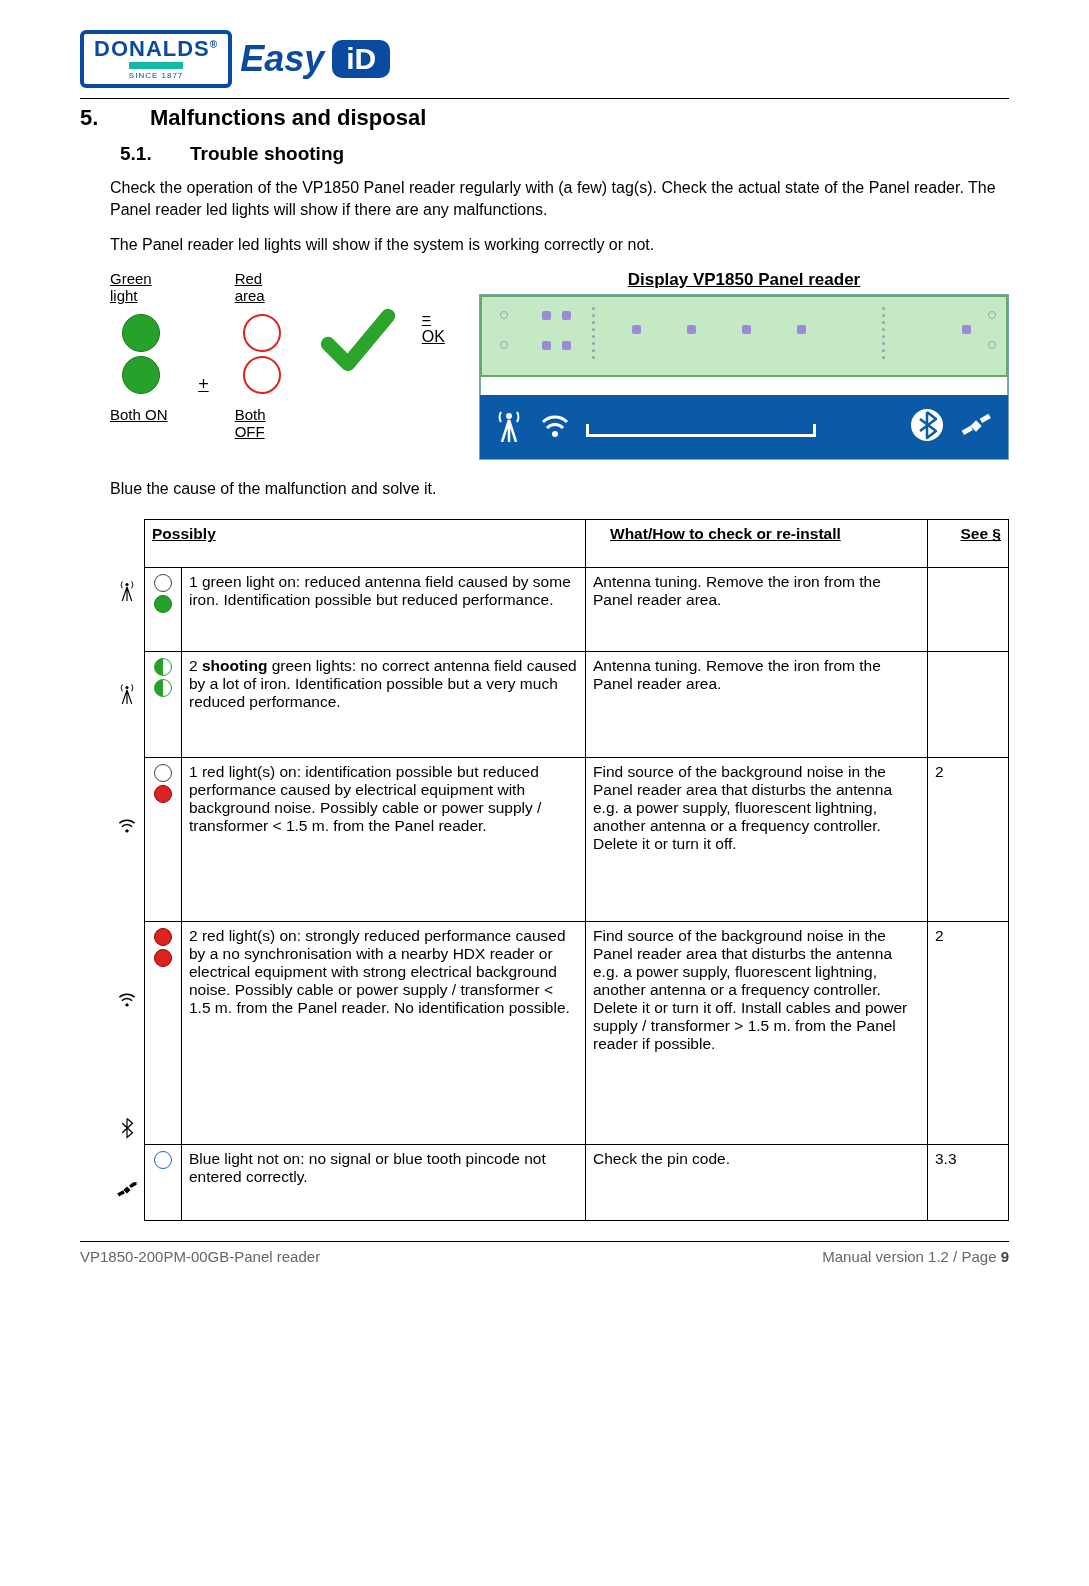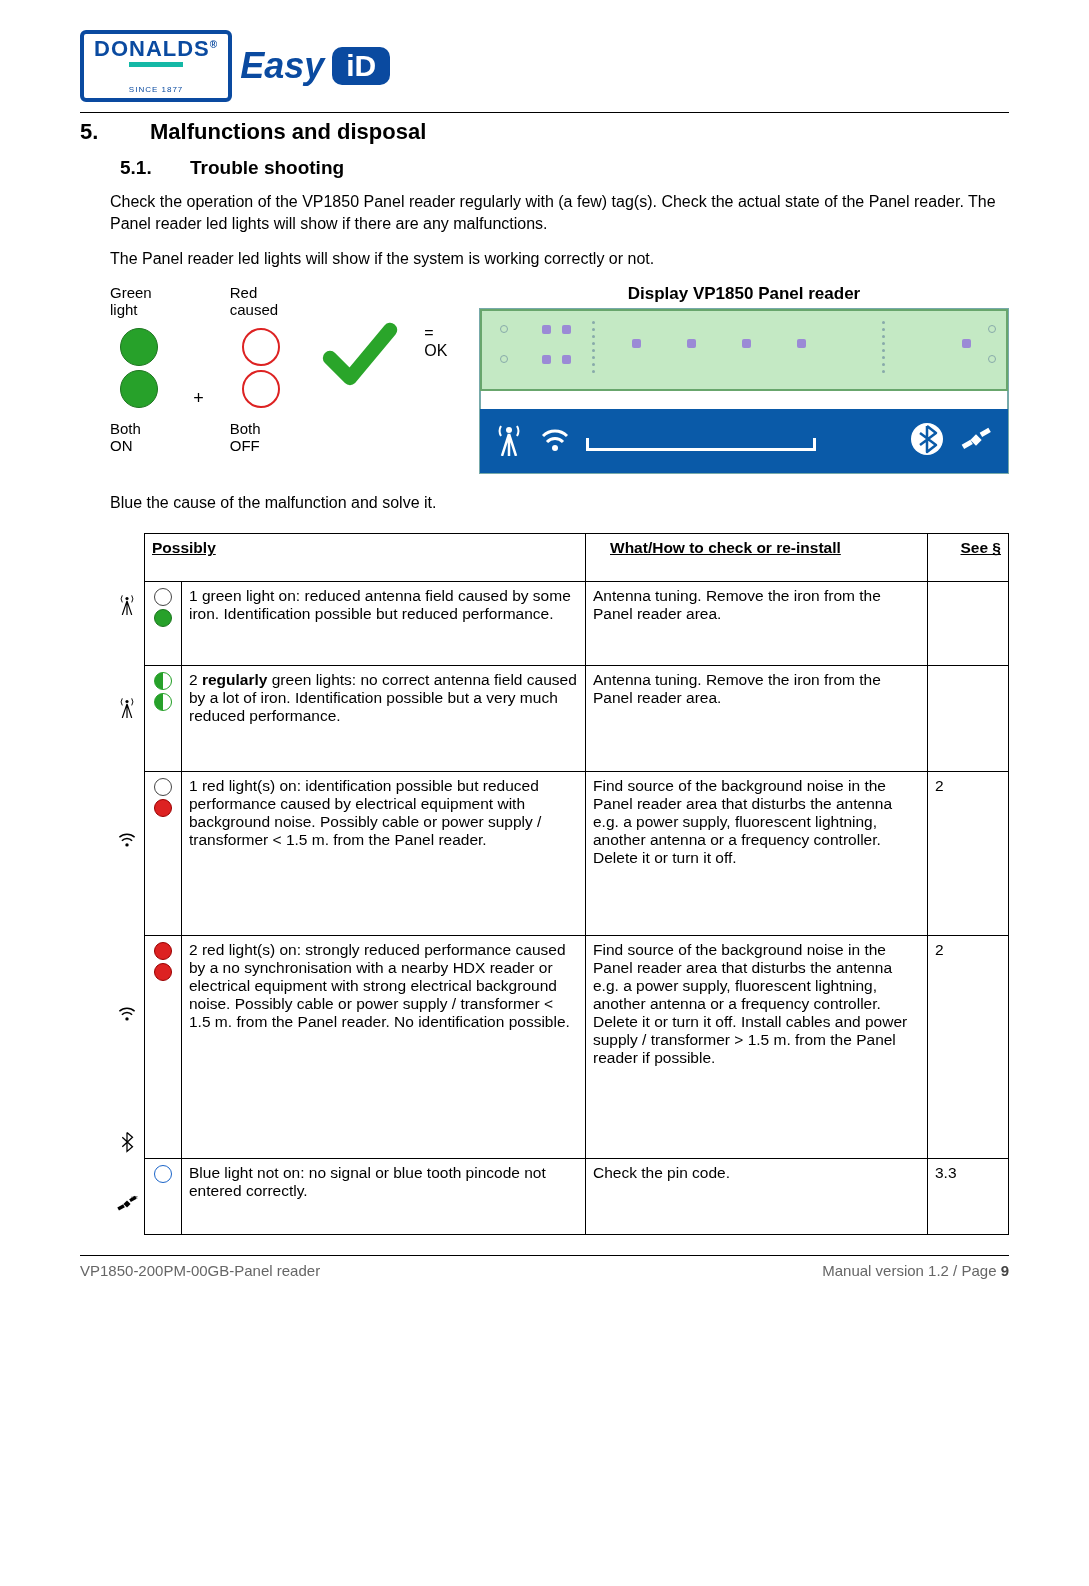--- a/index.html
+++ b/index.html
@@ -1,33 +1,33 @@
 <!DOCTYPE html>
 <html><head>
 <meta charset="utf-8">
 <style>
   html,body{margin:0;padding:0;background:#fff;font-family:Arial,Helvetica,sans-serif;color:#000;}
   .page{width:1089px;min-height:1586px;box-sizing:border-box;padding:30px 80px 20px 80px;position:relative;}
   .logo-row{display:flex;align-items:center;gap:8px;margin-bottom:10px;}
   .donalds-logo{border:4px solid #0a4aa0;border-radius:6px;padding:4px 10px;display:flex;flex-direction:column;align-items:center;background:#fff;}
   .donalds-logo .brand{font-weight:900;color:#0a4aa0;font-size:22px;letter-spacing:1px;line-height:1;}
-  .donalds-logo .since{font-size:8px;color:#0a4aa0;border-top:5px solid #14b8a6;padding-top:18px;margin-top:2px;letter-spacing:1px;}
+  .donalds-logo .since{font-size:8px;color:#0a4aa0;border-top:7px solid #14b8a6;padding-top:2px;margin-top:2px;letter-spacing:1px;}
   .easy-logo{display:flex;align-items:center;gap:8px;}
   .easy-logo .txt{font-size:36px;font-weight:700;color:#0a4aa0;font-style:italic;}
   .id-badge{background:#0a4aa0;color:#fff;border-radius:10px;padding:2px 14px;font-size:30px;font-weight:700;display:flex;align-items:center;gap:6px;}
   hr.top-rule{border:none;border-top:1.5px solid #000;margin:6px 0 6px 0;}
   .content{padding-left:30px;}
   h2.sec{font-size:22px;font-weight:700;margin:6px 0 12px 0;}
   h2.sec .num{display:inline-block;width:70px;}
   h3.sub{font-size:19px;font-weight:700;margin:0 0 12px 10px;}
   h3.sub .num{display:inline-block;width:70px;}
   p.body{font-size:16px;line-height:1.35;margin:0 0 14px 0;}
   .sub-indent{padding-left:0;}
   
-  .led-row{display:flex;align-items:flex-start;gap:26px;}
+  .led-row{display:flex;align-items:flex-start;gap:26px;text-decoration:underline;}
   .led-col{display:flex;flex-direction:column;align-items:center;font-size:15px;}
   .led-col .lbl-top{min-height:38px;text-align:left;align-self:flex-start;line-height:1.15;}
   .led-col .lbl-bot{min-height:34px;text-align:left;align-self:flex-start;line-height:1.15;margin-top:6px;}
   .led-stack{display:flex;flex-direction:column;gap:4px;margin:6px 0;}
   .led{width:38px;height:38px;border-radius:50%;box-sizing:border-box;}
   .led.green{background:#27a12a;border:1px solid #1c751f;}
   .led.red-off{background:#fff;border:2px solid #d22;}
   .plus{font-size:18px;align-self:center;margin-top:40px;}
   .checkmark{margin-top:30px;}
   .checkmark svg{width:80px;height:80px;}
@@ -102,21 +102,21 @@
         <div class="led-col">
           <div class="lbl-top">Green light</div>
           <div class="led-stack">
             <div class="led green"></div>
             <div class="led green"></div>
           </div>
           <div class="lbl-bot"><span>Both ON</span></div>
         </div>
         <div class="plus">+</div>
         <div class="led-col">
-          <div class="lbl-top">Red caused</div>
+          <div class="lbl-top">Red area</div>
           <div class="led-stack">
             <div class="led red-off"></div>
             <div class="led red-off"></div>
           </div>
           <div class="lbl-bot"><span>Both OFF</span></div>
         </div>
         <div style="display:flex;flex-direction:column;align-items:center;">
           <div class="checkmark">
             <svg viewBox="0 0 100 100">
                 <path d="M15 55 L40 80 L90 20" stroke="#2aa52a" stroke-width="18" fill="none" stroke-linecap="round" stroke-linejoin="round"></path>
@@ -263,21 +263,21 @@
             <td></td>
           </tr>
 
           <tr>
             <td class="led-col-cell">
                   <div class="mini-stack">
                     <div class="mini-led half-g"></div>
                     <div class="mini-led half-g"></div>
                   </div>
                 </td>
-            <td><span>2 </span><b>regularly</b><span> green lights: no correct antenna field caused by a lot of iron. Identification possible but a very much reduced performance.</span></td>
+            <td><span>2 </span><b>shooting</b><span> green lights: no correct antenna field caused by a lot of iron. Identification possible but a very much reduced performance.</span></td>
             <td>Antenna tuning. Remove the iron from the Panel reader area.</td>
             <td></td>
           </tr>
 
           <tr>
             <td class="led-col-cell">
                   <div class="mini-stack">
                     <div class="mini-led off"></div>
                     <div class="mini-led red"></div>
                   </div>

